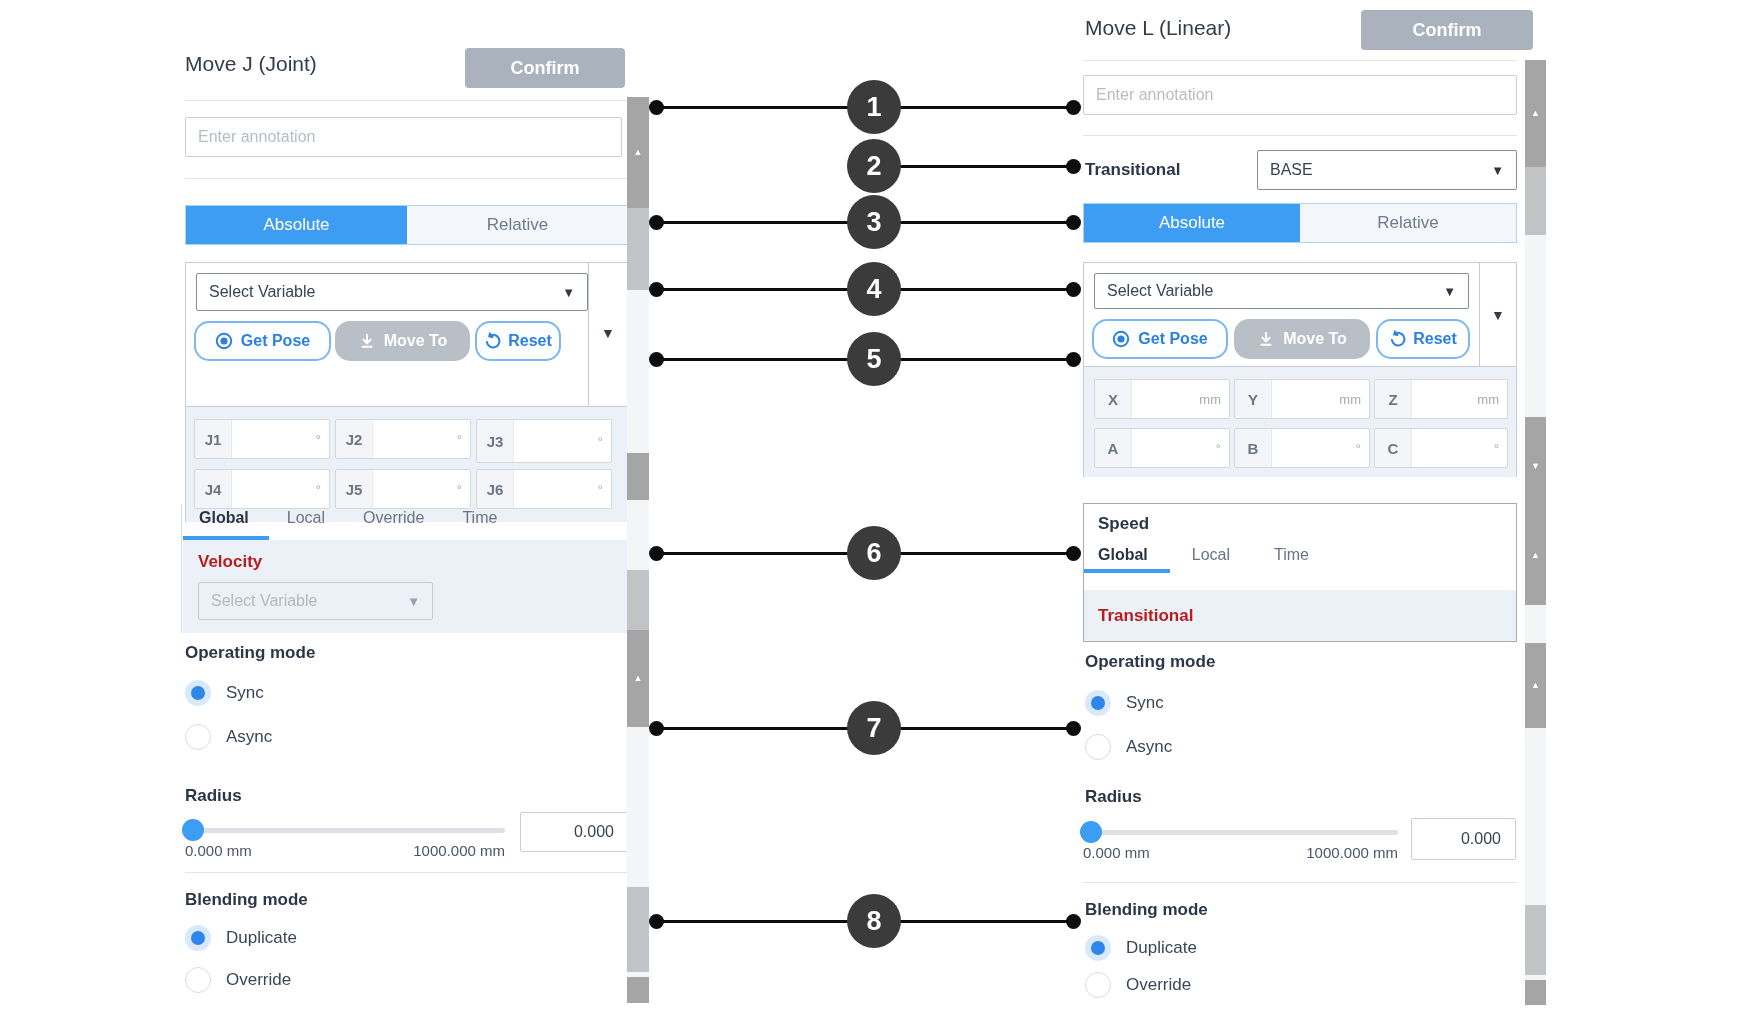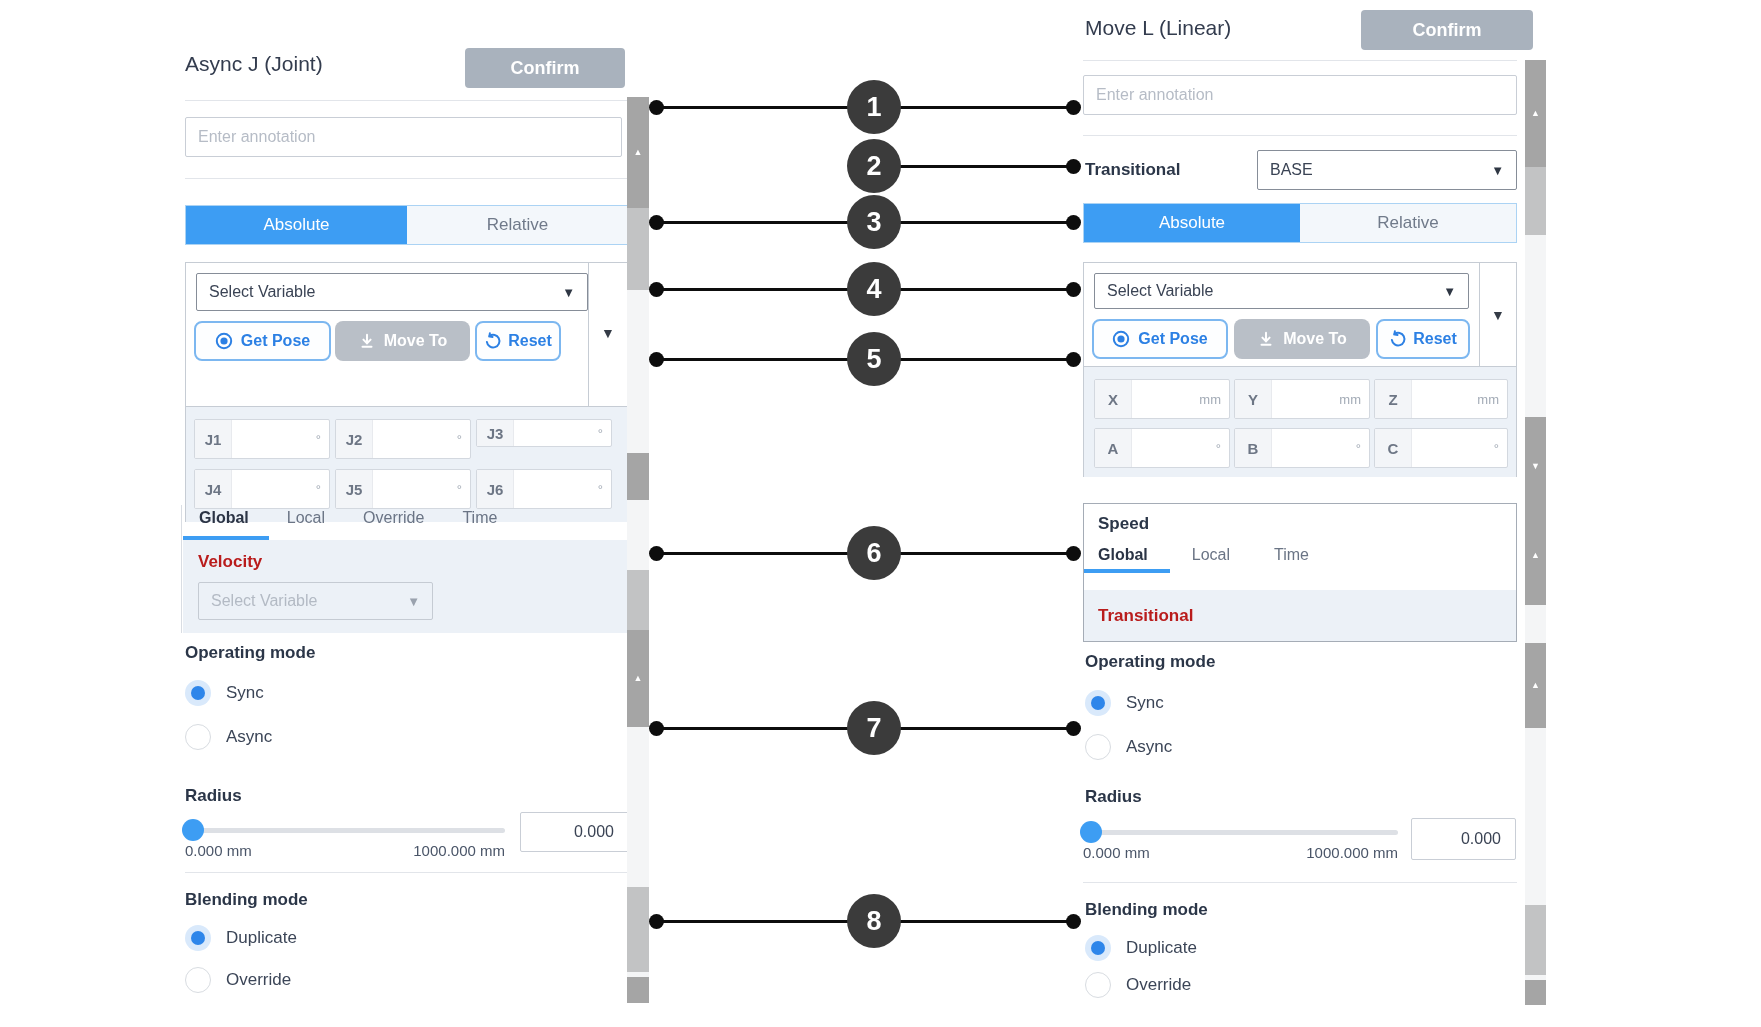--- a/index.html
+++ b/index.html
@@ -25,21 +25,21 @@
   .mode-tab.active{background:#3d9df3;color:#fff;}
   .mode-tab.inactive{background:#f3f7fb;color:#707a8a;}
   .outer-box{border:1px solid #c6ccd4;box-sizing:border-box;background:#fff;}
   .var-select{
     border:1px solid #868d98;border-radius:2px;background:#fff;display:flex;align-items:center;
     justify-content:space-between;padding:0 12px;box-sizing:border-box;cursor:pointer;
   }
   .var-select .vs-text{font-size:16px;color:#3a4354;}
   .var-select .vs-caret{font-size:13px;color:#2f3744;}
   .btn{
-    display:flex;align-items:center;justify-content:center;gap:8px;border-radius:8px;
+    display:flex;align-items:center;justify-content:center;gap:8px;border-radius:15px;
     font-size:16px;font-weight:bold;box-sizing:border-box;cursor:pointer;
   }
   .btn-outline{background:#fdfeff;border:2px solid #7cb7f0;color:#2c80e4;}
   .btn-disabled{background:#b9bfc7;border:none;color:#fff;}
   .vdiv{width:1px;background:#c6ccd4;position:absolute;}
   .light-panel{background:#ecf1f7;}
   .jfield{
     display:flex;align-items:stretch;background:#fff;border:1px solid #d3d8df;border-radius:2px;
     box-sizing:border-box;overflow:hidden;
   }
@@ -93,21 +93,21 @@
   .sb-a{background:#a5a5a5;}
   .sb-b{background:#c2c3c4;}
   .sb-tri{color:#fff;font-size:9px;line-height:1;}
   .chev-col{position:absolute;display:flex;justify-content:center;font-size:14px;color:#343b46;cursor:pointer;}
   svg{display:block;}
 </style>
 </head>
 <body>
 
 <div class="panel" style="left:185px;top:40px;width:444px;height:960px;">
-  <div class="abs ptitle" style="left:0;top:12px;">Async J (Joint)</div>
+  <div class="abs ptitle" style="left:0;top:12px;">Move J (Joint)</div>
   <button class="abs confirm-btn" style="left:280px;top:8px;width:160px;height:40px;">Confirm</button>
 
   <div class="abs hdiv" style="left:0;top:60px;width:444px;"></div>
   <input class="abs ann-input" style="left: 0px; top: 77px; width: 437px; height: 40px;" placeholder="Enter annotation">
   <div class="abs hdiv" style="left:0;top:138px;width:444px;"></div>
 
   <div class="abs mode-tabs" style="left:0;top:165px;width:444px;height:40px;">
     <div class="mode-tab active">Absolute</div>
     <div class="mode-tab inactive">Relative</div>
   </div>
@@ -152,21 +152,21 @@
       <div class="abs jfield" style="left:8px;top:12px;width:136px;height:40px;">
         <span class="jlabel">J1</span>
         <span class="jinput"></span>
           <span class="junit">°</span>
       </div>
       <div class="abs jfield" style="left:149px;top:12px;width:136px;height:40px;">
         <span class="jlabel">J2</span>
         <span class="jinput"></span>
           <span class="junit">°</span>
       </div>
-      <div class="abs jfield" style="left:290px;top:12px;width:136px;height:28px;">
+      <div class="abs jfield" style="left:290px;top:12px;width:136px;height:44px;">
         <span class="jlabel">J3</span>
         <span class="jinput"></span>
           <span class="junit">°</span>
       </div>
       <div class="abs jfield" style="left:8px;top:62px;width:136px;height:40px;">
         <span class="jlabel">J4</span>
         <span class="jinput"></span>
           <span class="junit">°</span>
       </div>
       <div class="abs jfield" style="left:149px;top:62px;width:136px;height:40px;">

